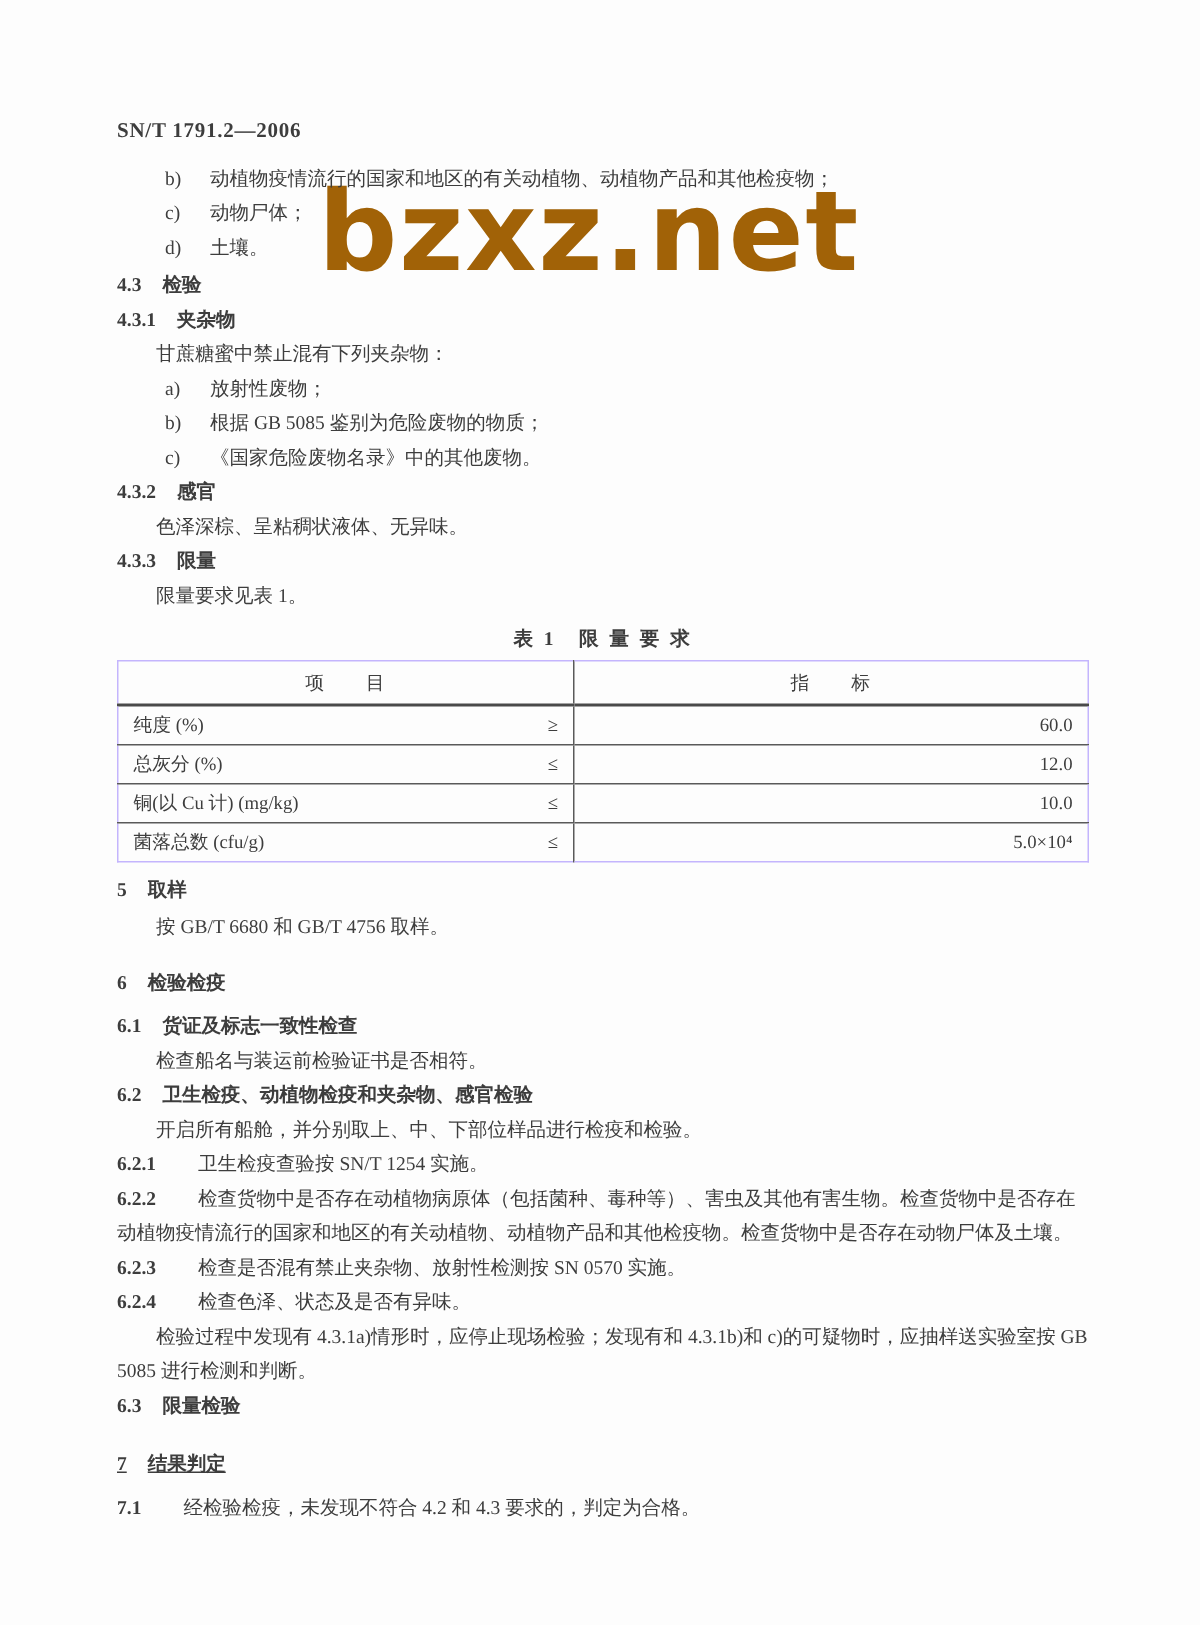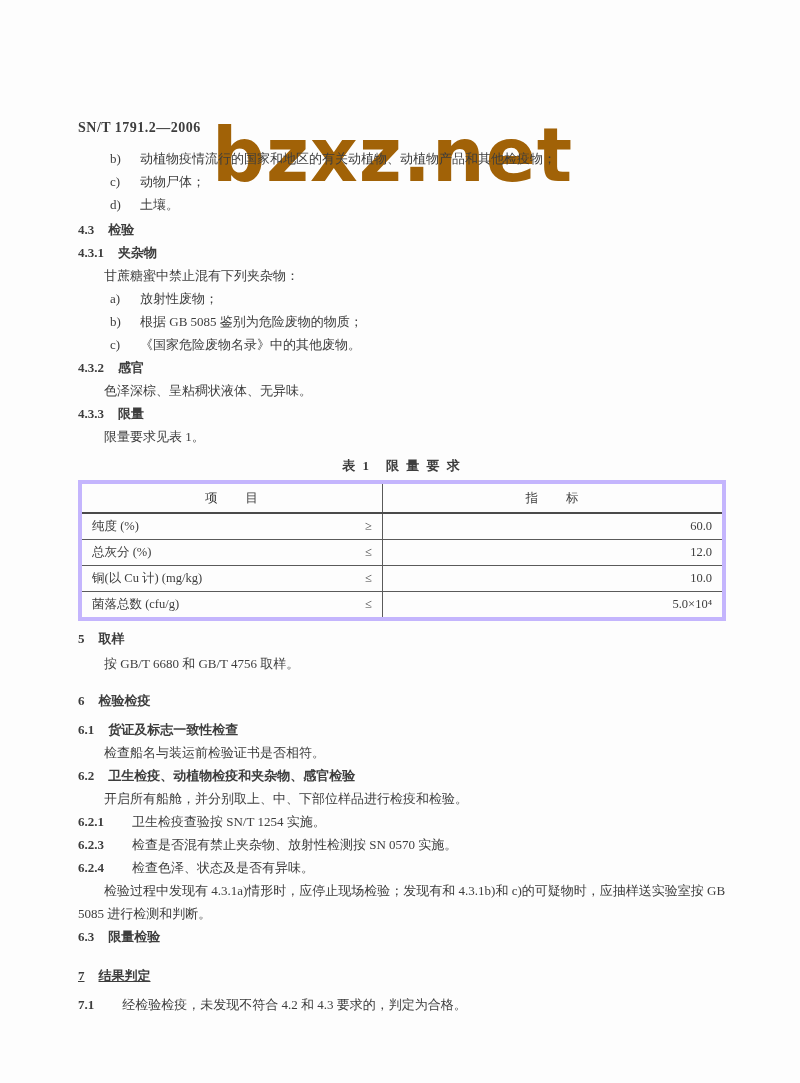--- a/index.html
+++ b/index.html
@@ -15,41 +15,41 @@
   }
   .watermark{
     position:absolute;left:212px;top:118px;z-index:0;
     font-family:"DejaVu Sans","Liberation Sans",sans-serif;
     font-weight:bold;font-size:74px;line-height:1;
     color:#a16207;letter-spacing:1px;
     user-select:none;
   }
   .content{
     position:relative;z-index:1;
-    padding:116px 74px 0 78px;
+    padding:76px 74px 0 78px;
     font-size:13px;line-height:23px;
   }
   .doc-header{font-weight:bold;font-size:14px;letter-spacing:0.5px;}
   .clause-heading{font-weight:bold;}
   .clause-heading .num{margin-right:14px;}
   .major{margin-top:14px;}
   .para{text-indent:2em;}
   .list-item{padding-left:32px;}
   .list-item .marker{display:inline-block;width:30px;}
   .clause-para .num{font-weight:bold;margin-right:28px;}
   .top-list{margin-top:8px;}
   .gap-s{margin-top:2px;}
   .gap-m{margin-top:6px;}
   .tbl-caption{
     text-align:center;font-weight:bold;margin-top:6px;
     letter-spacing:2px;
   }
   table.tbl{
     width:100%;border-collapse:collapse;margin-top:3px;
-    border:4px solid #c4b5fd;
+    border:1px solid #c4b5fd;
     font-size:12.5px;
   }
   table.tbl th{
     font-weight:normal;height:26px;
     border-bottom:2px solid #4a4a4a;
     letter-spacing:1px;
   }
   table.tbl th,table.tbl td{
     border-left:1px solid #5a5a5a;
     padding:1px 10px;
@@ -183,20 +183,23 @@
 
     <div class="clause-heading">
       <span class="num">6.2</span><span>卫生检疫、动植物检疫和夹杂物、感官检验</span>
     </div>
     <div class="para">开启所有船舱，并分别取上、中、下部位样品进行检疫和检验。</div>
 
     <div class="clause-para">
       <span class="num">6.2.1</span><span>卫生检疫查验按 SN/T 1254 实施。</span>
     </div>
     <div class="clause-para">
+      <span class="num">6.2.2</span><span>检查货物中是否存在动植物病原体（包括菌种、毒种等）、害虫及其他有害生物。检查货物中是否存在动植物疫情流行的国家和地区的有关动植物、动植物产品和其他检疫物。检查货物中是否存在动物尸体及土壤。</span>
+    </div>
+    <div class="clause-para">
       <span class="num">6.2.3</span><span>检查是否混有禁止夹杂物、放射性检测按 SN 0570 实施。</span>
     </div>
     <div class="clause-para">
       <span class="num">6.2.4</span><span>检查色泽、状态及是否有异味。</span>
     </div>
     <div class="para">检验过程中发现有 4.3.1a)情形时，应停止现场检验；发现有和 4.3.1b)和 c)的可疑物时，应抽样送实验室按 GB 5085 进行检测和判断。</div>
 
     <div class="clause-heading">
       <span class="num">6.3</span><span>限量检验</span>
     </div>

